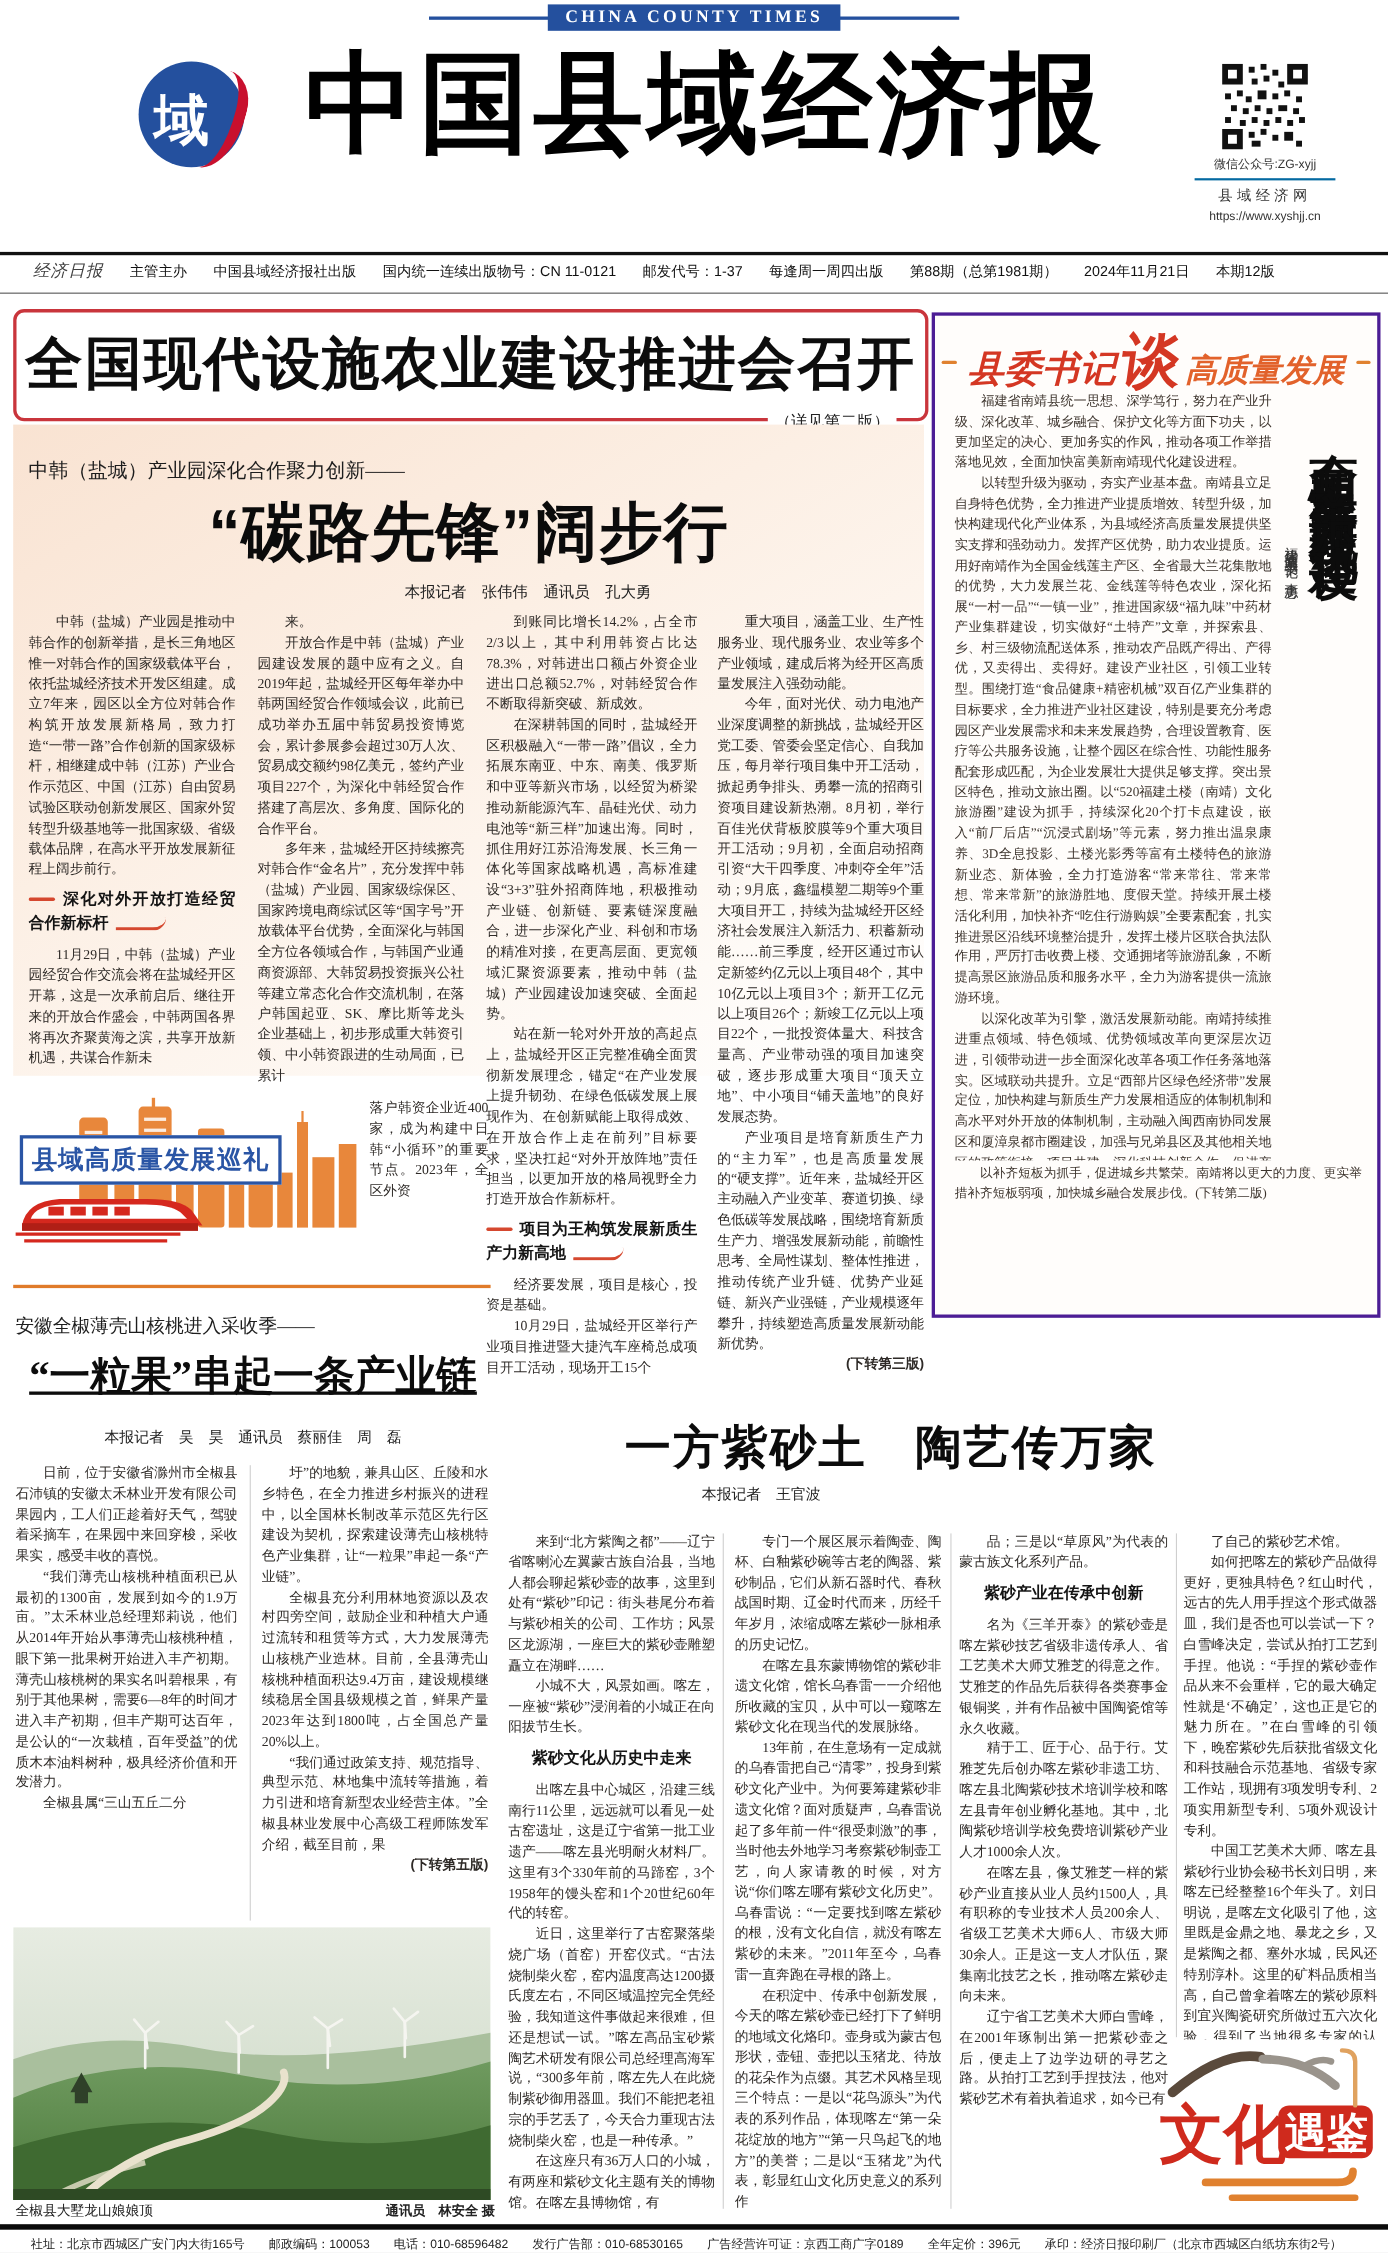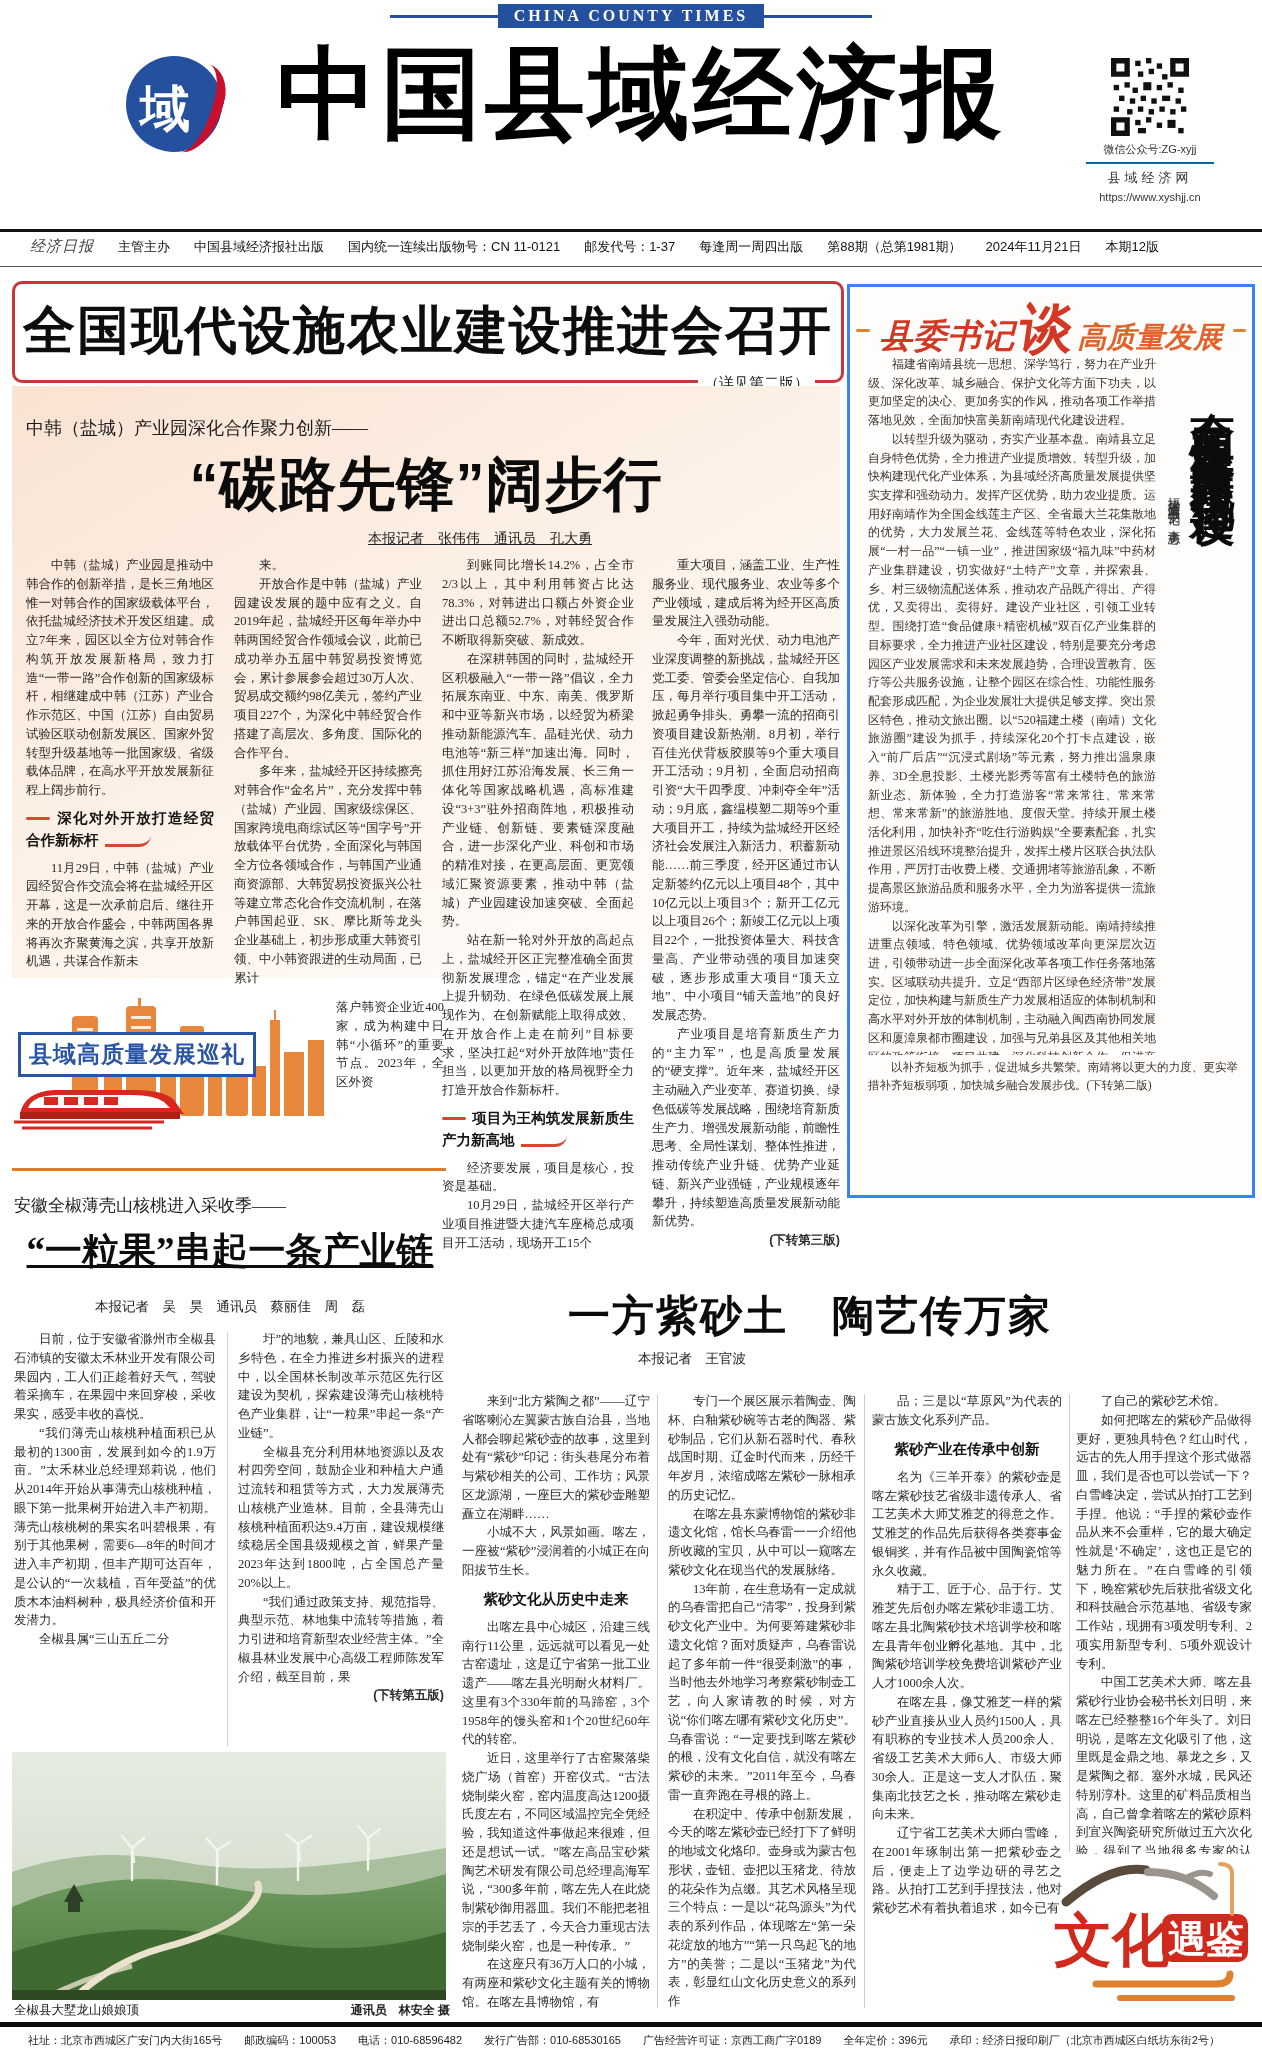--- a/index.html
+++ b/index.html
@@ -41,21 +41,21 @@
   .lead-note{position:absolute;right:26px;bottom:-13px;background:#fff;padding:0 6px;font-size:15px;color:#222;}
 
   
   .carbon-bg{left:12px;top:386px;width:828px;height:592px;
         background:linear-gradient(150deg,#f9e3d2 0%,#fcefe4 40%,#fefaf6 80%,#ffffff 100%);}
   .kicker{font-size:18px;color:#1d1d1d;}
   .carbon-kicker{left:26px;top:416px;width:600px;}
   .carbon-headline{left:12px;top:446px;width:828px;text-align:center;font-family:"Liberation Sans",sans-serif;
         font-weight:900;font-size:58px;color:#0b0b0b;letter-spacing:1px;}
   .byline{font-size:14px;color:#222;text-align:center;}
-  .carbon-byline{left:12px;top:530px;width:936px;text-decoration:underline;}
+  .carbon-byline{left:12px;top:530px;width:936px;}
 
   .bodytext{font-size:12.5px;line-height:1.5;text-align:justify;color:#2e2a27;overflow:hidden;}
   .bodytext p{margin:0;text-indent:2em;}
   .bodytext p.jump{text-align:right;text-indent:0;font-weight:bold;font-family:"Liberation Sans",sans-serif;}
   .subhead{font-family:"Liberation Sans",sans-serif;font-weight:bold;font-size:14.5px;line-height:1.55;
         color:#141414;margin:7px 0;text-indent:0;}
   .subhead .dash{display:inline-block;width:24px;height:3px;background:#d5482f;border-radius:2px;
         vertical-align:middle;margin-right:6px;}
   .subhead .tail{display:inline-block;width:46px;height:9px;border-bottom:3px solid #d5482f;
         border-radius:0 0 14px 0;vertical-align:middle;margin-left:6px;}
@@ -83,21 +83,21 @@
   .pcol2{left:238px;top:1330px;width:206px;height:418px;}
   .vr{width:1px;background:#cfcfcf;}
 
   
   .photo{left:12px;top:1752px;width:434px;height:248px;}
   .caption{top:2002px;font-size:12.5px;color:#222;}
   .cap-left{left:14px;width:260px;}
   .cap-right{left:300px;width:150px;text-align:right;font-family:"Liberation Sans",sans-serif;font-weight:bold;font-size:12px;}
 
   
-  .sec-box{left:847px;top:284px;width:402px;height:908px;border:3px solid #3b82f6;background:#fffdfb;}
+  .sec-box{left:847px;top:284px;width:402px;height:908px;border:3px solid #4c1d95;background:#fffdfb;}
   .sec-logo{position:absolute;left:0;right:0;top:14px;display:flex;align-items:baseline;justify-content:center;gap:4px;
         font-family:"Liberation Sans",sans-serif;white-space:nowrap;}
   .sec-logo .side{align-self:center;width:34px;height:3px;background:#e0812f;border-radius:2px;margin:0 6px;}
   .sec-logo-main{font-weight:900;font-size:33px;color:#d43723;font-style:italic;letter-spacing:1px;}
   .sec-logo-talk{font-weight:900;font-size:54px;color:#d43723;transform:skewX(-8deg);display:inline-block;line-height:1;}
   .sec-logo-rest{font-weight:900;font-size:29px;color:#e2622b;font-style:italic;}
   .sec-body{position:absolute;left:18px;top:68px;width:288px;height:700px;font-size:12px;line-height:1.56;color:#3c332c;}
   .sec-body2{position:absolute;left:18px;top:772px;width:370px;height:128px;font-size:11.5px;line-height:1.55;color:#3c332c;}
   .sec-vhead{position:absolute;right:10px;top:90px;height:660px;writing-mode:vertical-rl;
         font-weight:900;font-size:44px;letter-spacing:7px;color:#0c0c0c;font-family:"Liberation Serif",serif;}

